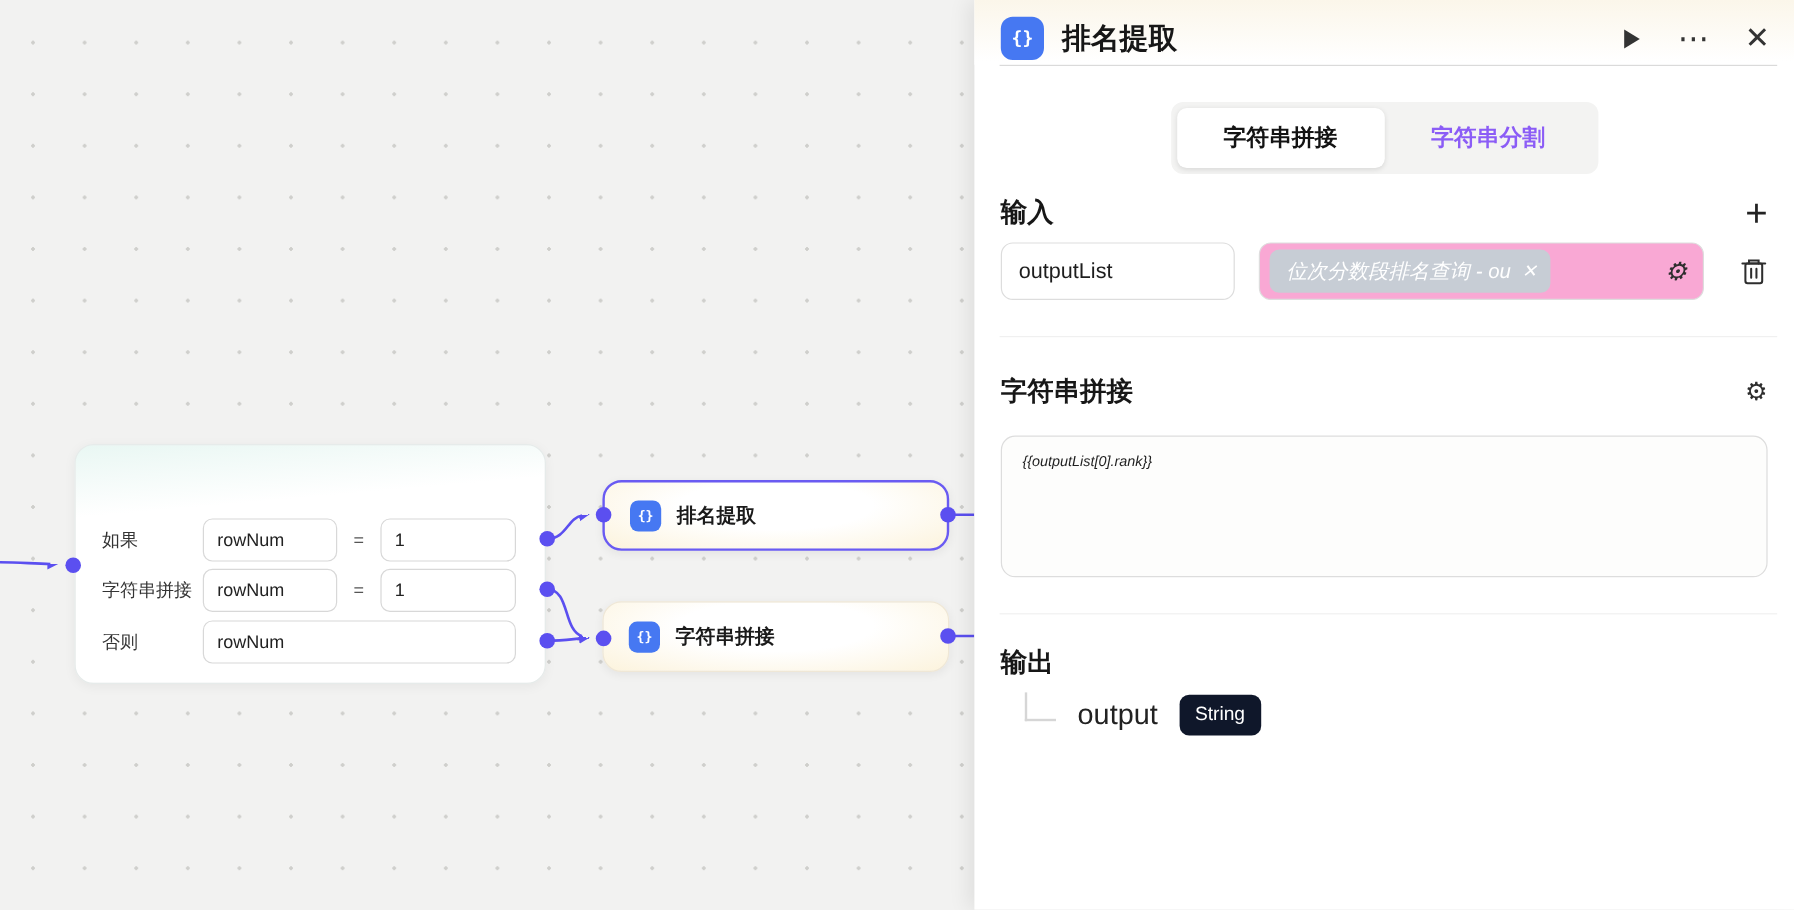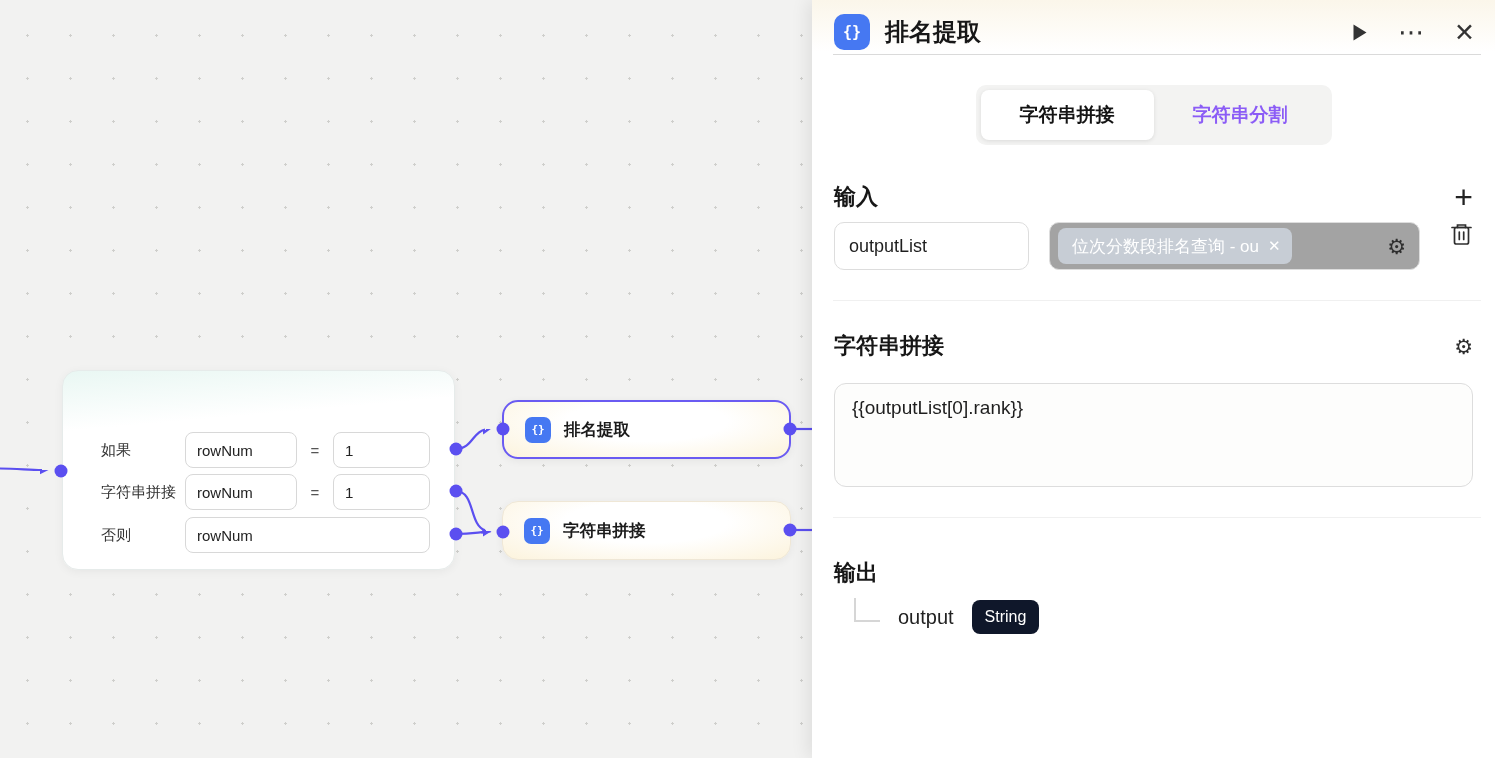--- a/index.html
+++ b/index.html
@@ -18,21 +18,21 @@
     background:linear-gradient(175deg,#e9f7f3 0%, #ffffff 26%);
     border:1px solid #e6ebea; border-radius:16px;
     box-shadow:0 2px 10px rgba(0,0,0,.05); }
   .cond-head { display:flex; align-items:center; gap:11px; padding:17px 20px 0 22px; }
   .icon-sq { width:26px; height:26px; border-radius:7px; display:flex;
     align-items:center; justify-content:center; flex:0 0 auto; }
   .icon-teal { background:#0FB5AE; }
   .icon-blue { background:#4678F2; color:#fff;
     font-family:"DejaVu Sans Mono", monospace; font-weight:bold; font-size:11px; }
   .cond-title { font-size:16.5px; font-weight:bold; color:#1b1b1b; }
-  .crow { position:absolute; left:38px; right:24px; height:36px;
+  .crow { position:absolute; left:22px; right:24px; height:36px;
     display:flex; align-items:center; }
   .crow-label { width:84px; font-size:15px; color:#333; flex:0 0 auto; }
   .cinput { height:36px; border:1px solid #d8d8d8; border-radius:8px; background:#fff;
     font-size:15px; color:#222; display:flex; align-items:center; padding:0 11px; }
   .cinput.w1 { width:112px; }
   .cinput.grow { flex:1; }
   .cop { width:36px; text-align:center; font-size:15px; color:#555; flex:0 0 auto; }
 
   .tnode { position:absolute; left:502px; width:289px; height:59px; border-radius:16px;
     background:radial-gradient(ellipse at 50% 35%, #ffffff 40%, #fcf3dc 100%);
@@ -70,43 +70,43 @@
   .section-head { display:flex; align-items:center; justify-content:space-between;
     padding:0 22px; }
   .section-title { font-size:22px; font-weight:bold; color:#171717; }
   .plus-btn { font-size:32px; font-weight:200; color:#222; background:none;
     border:none; cursor:pointer; line-height:1; }
   .gear { font-size:21px; color:#2e2e2e; line-height:1; cursor:pointer; }
 
   .col-labels { display:flex; padding:0 22px; margin-top:28px; color:#9a9a9a;
     font-size:17px; }
   .col-name { width:215px; }
-  .param-row { display:flex; align-items:flex-start; padding:0 22px; margin-top:9px; }
+  .param-row { display:flex; align-items:center; padding:0 22px; margin-top:9px; }
   .name-input { width:195px; height:48px; border:1px solid #ddd; border-radius:10px;
     display:flex; align-items:center; padding:0 14px; font-size:18px; color:#1e1e1e;
     margin-right:20px; background:#fff; }
   .value-field { flex:1; height:48px; border:1px solid #ddd; border-radius:10px;
-    display:flex; align-items:center; padding:0 13px 0 8px; background:#a3a3a3; }
+    display:flex; align-items:center; padding:0 13px 0 8px; background:#f9a8d4;font-style:italic; }
   .var-tag { background:#c7cdd5; color:#fff; border-radius:8px; height:36px;
     display:flex; align-items:center; gap:9px; padding:0 11px 0 14px; font-size:17px;
     white-space:nowrap; overflow:hidden; }
   .tag-x { font-size:15px; color:#fff; cursor:pointer; }
   .value-field .gear { margin-left:auto; }
   .trash-btn { margin-left:30px; background:none; border:none; cursor:pointer;
     display:flex; }
 
-  .sp-30 { margin-top:30px; } .sp-36 { margin-top:36px; } .sp-24 { margin-top:40px; }
-  .concat-box { margin:22px 22px 0; height:104px; border:1px solid #ddd;
-    border-radius:12px; background:#fdfdfc; padding:13px 17px; font-size:19px;
-    color:#1e1e1e; }
+  .sp-30 { margin-top:30px; } .sp-36 { margin-top:16px; } .sp-24 { margin-top:25px; }
+  .concat-box { margin:22px 22px 0; height:118px; border:1px solid #ddd;
+    border-radius:12px; background:#fdfdfc; padding:13px 17px; font-size:12px;
+    color:#1e1e1e;font-style:italic; }
 
   .tree-row { display:flex; align-items:center; padding:0 22px; margin-top:10px; }
   .tree-elbow { width:26px; height:24px; border-left:2px solid #d6d6d6;
     border-bottom:2px solid #d6d6d6; margin:0 18px 14px 20px; }
-  .out-name { font-size:20px; color:#222; }
+  .out-name { font-size:24px; color:#222; }
   .type-badge { margin-left:18px; background:#0f172a; color:#fff; border-radius:8px;
     font-size:16px; padding:8px 13px; }
 </style>
 </head>
 <body>
 
 <div class="canvas">
 
   <div class="cond-card">
     <div class="crow" style="top:61px">

